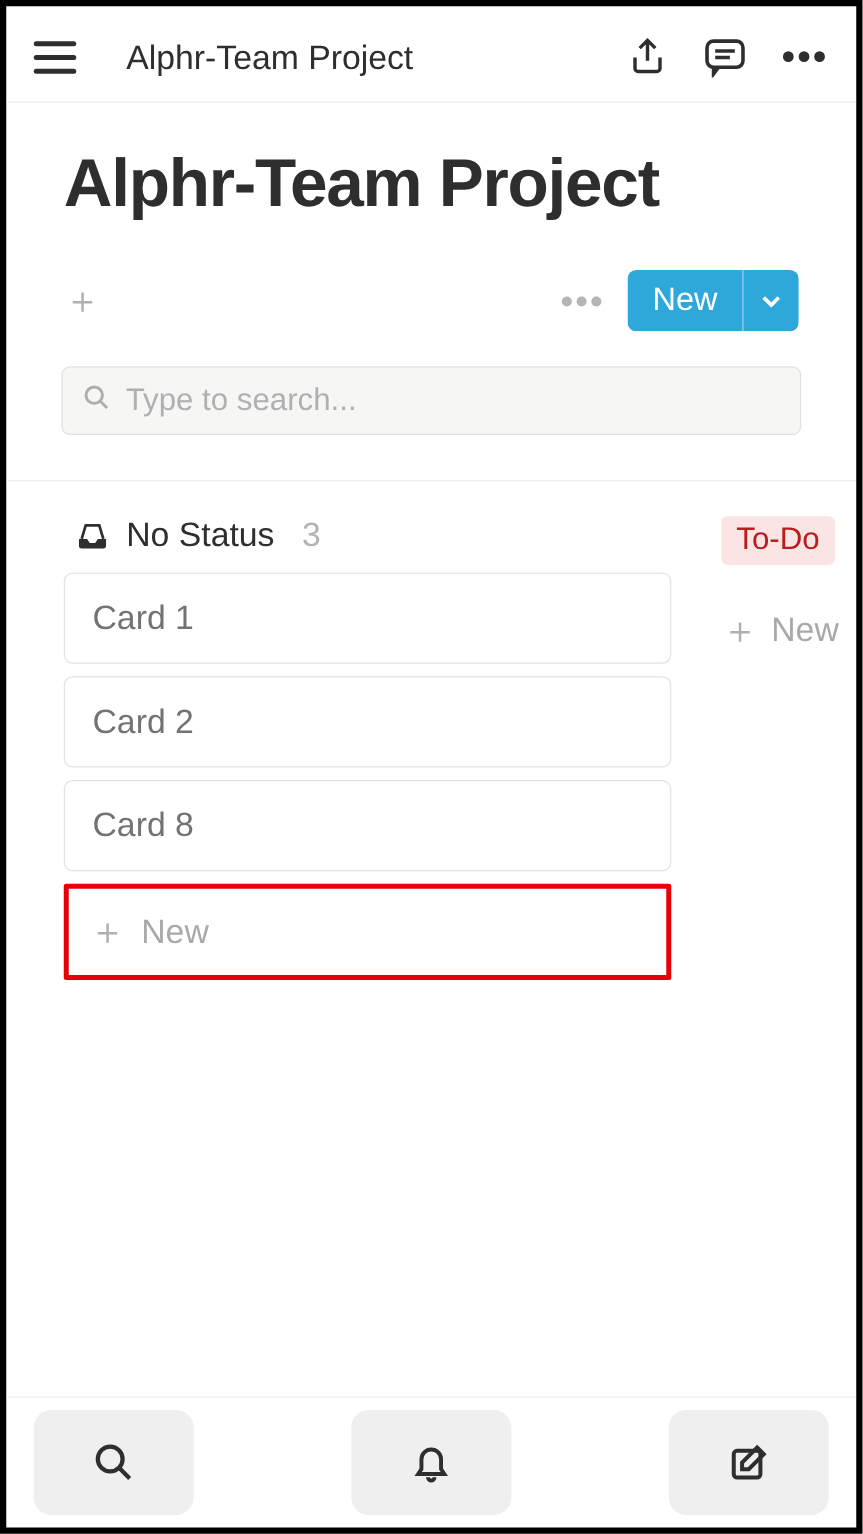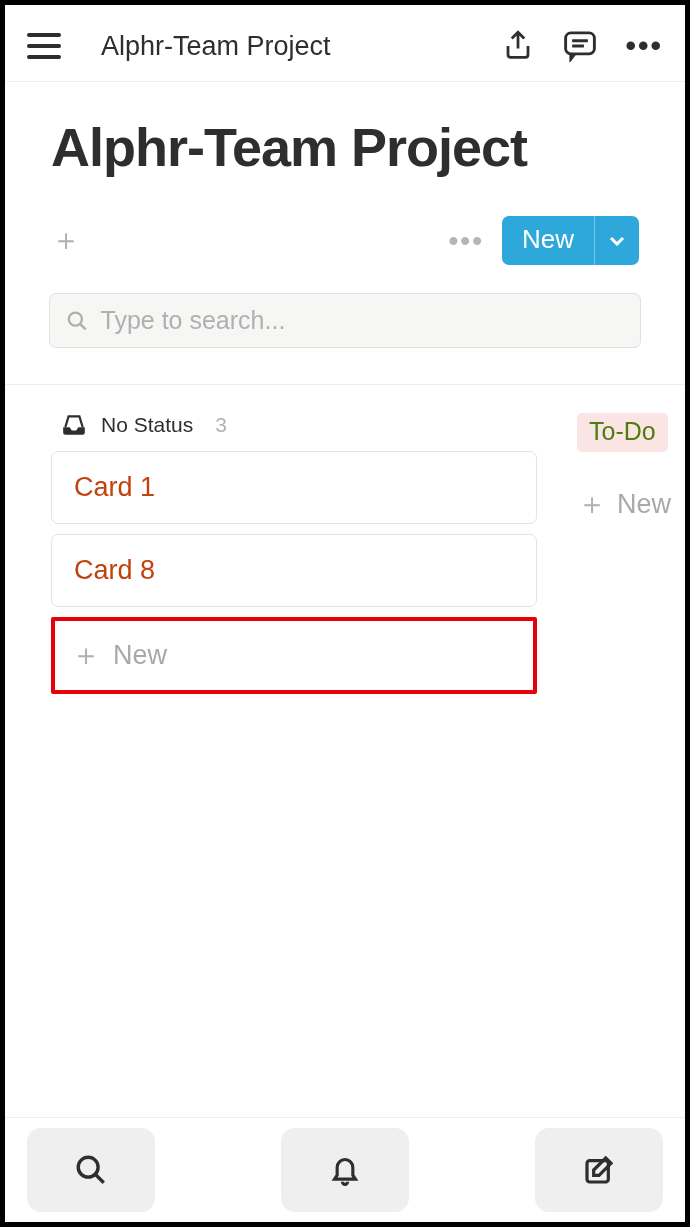--- a/index.html
+++ b/index.html
@@ -35,37 +35,37 @@
     .add-view { display:flex; align-items:center; gap:14px; color:#8a8a8a; font-size:27px; cursor:pointer;}
     .plus-icon{ font-size:30px; color:#b0b0b0; font-weight:400;}
     .view-spacer{ flex:1;}
     .view-dots{ color:#b5b5b5; font-size:28px; letter-spacing:2px; margin-right:18px; font-weight:bold;}
     .new-btn-group{ display:flex; border-radius:7px; overflow:hidden;}
     .new-btn{ background:#2ea8db; color:#fff; font-size:26px; font-weight:500; padding:8px 20px 10px 20px; border:none; cursor:pointer;}
     .new-caret{ background:#2ea8db; color:#fff; border:none; border-left:1px solid rgba(255,255,255,.35); padding:0 14px; cursor:pointer; display:flex; align-items:center; justify-content:center;}
     .new-caret svg{ stroke:#fff; fill:none; stroke-width:3;}
     
     .search-wrap{ padding: 28px 44px 0 44px;}
-    .search-box{ display:flex; align-items:center; gap:12px; background:#f6f6f5; border:1px solid #e1e1de; border-radius:7px; padding:12px 16px;}
+    .search-box{ display:flex; align-items:flex-start; gap:12px; background:#f6f6f5; border:1px solid #e1e1de; border-radius:7px; padding:12px 16px;}
     .search-box svg{ stroke:#aeaeae; fill:none; stroke-width:2.5;}
     .search-input{ border:none; outline:none; background:transparent; font-size:25px; color:#333; width:100%; }
     .search-input::placeholder{ color:#b0b0b0;}
     
     .divider{ border-top:1px solid #eee; margin-top:36px;}
     .board{ display:flex; gap:40px; padding: 28px 0 0 46px; overflow:hidden;}
     .column{ min-width:486px;}
-    .col-header{ display:flex; align-items:center; gap:14px; font-size:21px; color:#2e2e2e; font-weight:500; padding: 0 0 14px 10px;}
+    .col-header{ display:flex; align-items:center; gap:14px; font-size:27px; color:#2e2e2e; font-weight:500; padding: 0 0 14px 10px;}
     .col-count{ color:#b3b3b3; margin-left:8px; font-weight:400;}
     .inbox-icon{ width:26px; height:22px;}
-    .card{ background:#fff; border:1px solid #e3e3e1; border-radius:7px; padding:20px 22px; font-size:27px; color:#c2410c; margin-bottom:10px; cursor:pointer;}
+    .card{ background:#fff; border:1px solid #e3e3e1; border-radius:7px; padding:20px 22px; font-size:27px; color:#737373; margin-bottom:10px; cursor:pointer;}
     .col-new{ display:flex; align-items:center; gap:12px; color:#a9a9a9; font-size:27px; padding:14px 16px; cursor:pointer;}
     .col-new.highlighted{ border:4px solid #e6000a; border-radius:2px; margin-top:0;}
     
     .column.peek{ min-width:120px;}
-    .todo-tag{ display:inline-block; background:#fbe4e4; color:#4d7c0f; font-size:25px; padding:4px 12px 6px 12px; border-radius:5px; font-weight:500;}
+    .todo-tag{ display:inline-block; background:#fbe4e4; color:#b91c1c; font-size:25px; padding:4px 12px 6px 12px; border-radius:5px; font-weight:500;}
     .peek-new{ display:flex; align-items:center; gap:10px; color:#a9a9a9; font-size:27px; margin-top:32px; cursor:pointer;}
     
     .bottombar{ display:flex; justify-content:space-between; padding:10px 22px 10px 22px; border-top:1px solid #eee;}
     .bottom-btn{ width:128px; height:84px; background:#efeff0; border:none; border-radius:14px; display:flex; align-items:center; justify-content:center; cursor:pointer;}
     .bottom-btn svg{ stroke:#2e2e2e; fill:none; stroke-width:2.4;}
   </style>
 </head>
 <body>
 
 <div class="topbar">
@@ -129,20 +129,21 @@
     <div class="column">
       <div class="col-header">
         <svg class="inbox-icon" viewBox="0 0 24 20">
             <path d="M2 12h6l2 3h4l2-3h6v5a2 2 0 0 1-2 2H4a2 2 0 0 1-2-2v-5z" fill="#2e2e2e"></path>
             <path d="M4 12L7 2h10l3 10" fill="none" stroke="#2e2e2e" stroke-width="2"></path>
           </svg>
         <span>No Status</span>
         <span class="col-count">3</span>
       </div>
       <div class="card">Card 1</div>
+      <div class="card">Card 2</div>
       <div class="card">Card 8</div>
       <div class="col-new highlighted">
         <span class="plus-icon">＋</span>
         <span>New</span>
       </div>
     </div>
 
     <div class="column peek">
       <div><span class="todo-tag">To-Do</span></div>
       <div class="peek-new">

